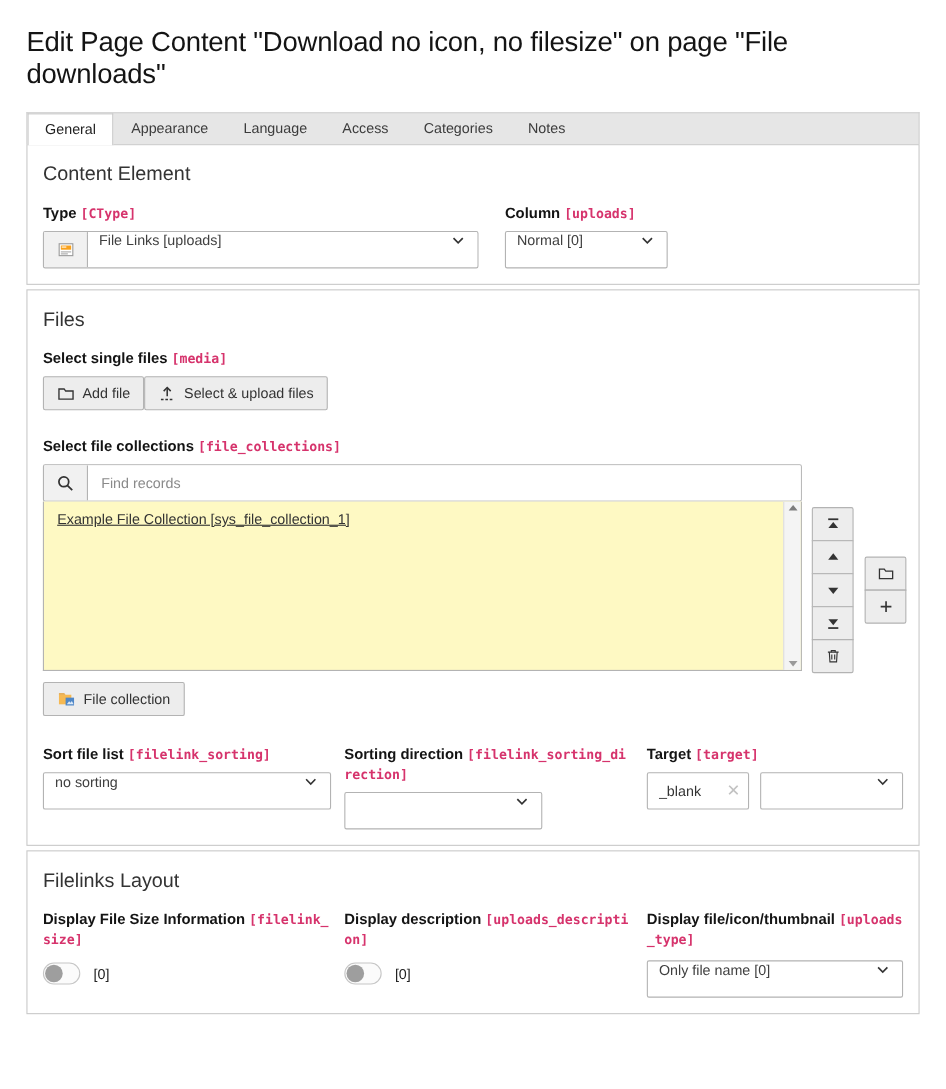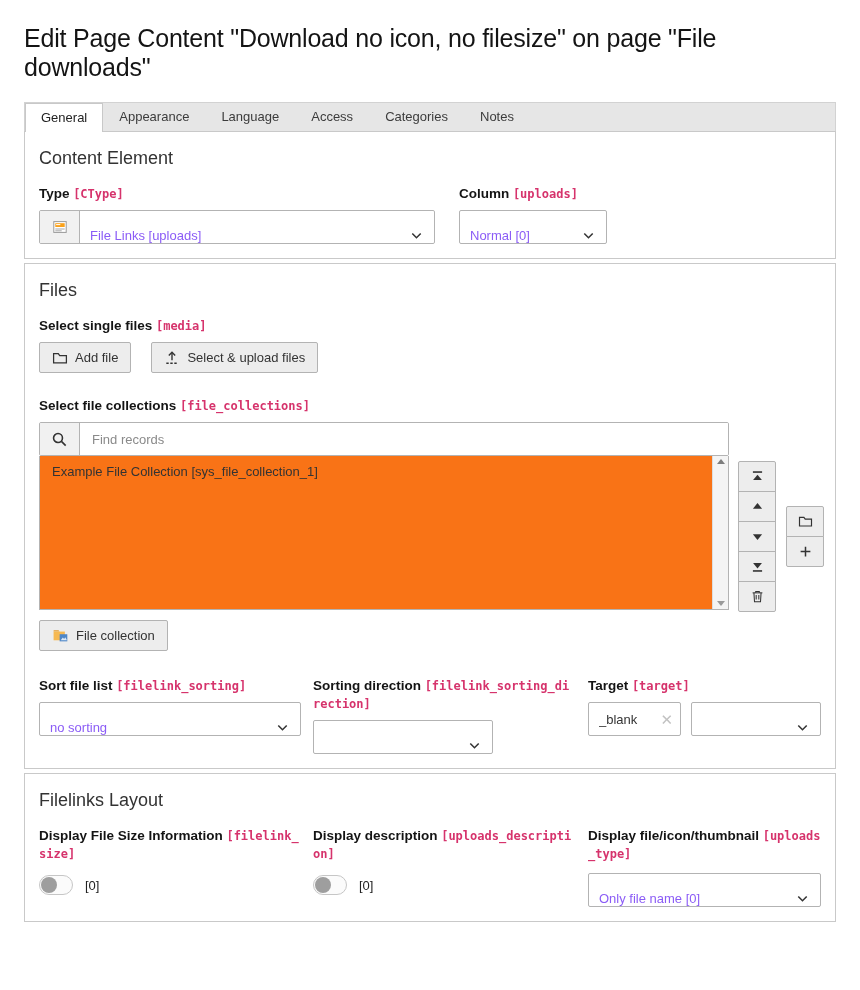--- a/index.html
+++ b/index.html
@@ -44,47 +44,47 @@
   .field-key {
     font-family:"DejaVu Sans Mono", monospace; font-size:12px; font-weight:bold;
     color:#d6336c; word-break:break-all;
   }
 
   
   .select, .text-input, .input-addon-group {
     border:1px solid #b3b3b3; border-radius:2px; background:#fff; height:34px;
   }
   .select {
-    display:flex; align-items:flex-end; justify-content:space-between;
-    padding:0 10px; cursor:pointer; color:#8b5cf6;
+    display:flex; align-items:flex-start; justify-content:space-between;
+    padding:0 10px; cursor:pointer; color:#404040;
   }
   .select .chev { flex:0 0 auto; margin-left:8px; }
   .input-addon-group { display:flex; align-items:stretch; padding:0; overflow:hidden; }
   .addon {
     width:40px; flex:0 0 40px; background:#f1f1f1; border-right:1px solid #b3b3b3;
     display:flex; align-items:center; justify-content:center;
   }
   .input-addon-group .select { border:none; flex:1; height:32px; }
   .input-addon-group input { border:none; flex:1; padding:0 12px; font-size:13px; outline:none; color:#555; }
   input::placeholder { color:#8a8a8a; }
 
   .btn {
     display:inline-flex; align-items:center; gap:7px;
     height:31px; padding:0 12px;
     background:#ededed; border:1px solid #b3b3b3; border-radius:2px;
     color:#333; font-size:13px; cursor:pointer; white-space:nowrap;
   }
-  .btn-row { display:flex; gap:20px; margin-bottom:24px; }
+  .btn-row { display:flex; gap:0; margin-bottom:24px; }
 
   
   .picker-row { display:flex; align-items:center; }
   .picker-main { width:690px; flex:0 0 690px; }
   .listbox {
     border:1px solid #b3b3b3; border-top:none; height:154px; position:relative;
-    background:#f97316; overflow:hidden;
+    background:#fef9c3; overflow:hidden;text-decoration:underline;
   }
   .listbox .option { padding:8px 12px; color:#333; }
   .fake-scrollbar {
     position:absolute; top:0; right:0; bottom:0; width:16px;
     background:#f4f4f4; border-left:1px solid #ddd;
     display:flex; flex-direction:column; justify-content:space-between; align-items:center;
     padding:3px 0;
   }
   .sb-arrow { width:0; height:0; border-left:4px solid transparent; border-right:4px solid transparent; }
   .sb-up { border-bottom:5px solid #7d7d7d; }

